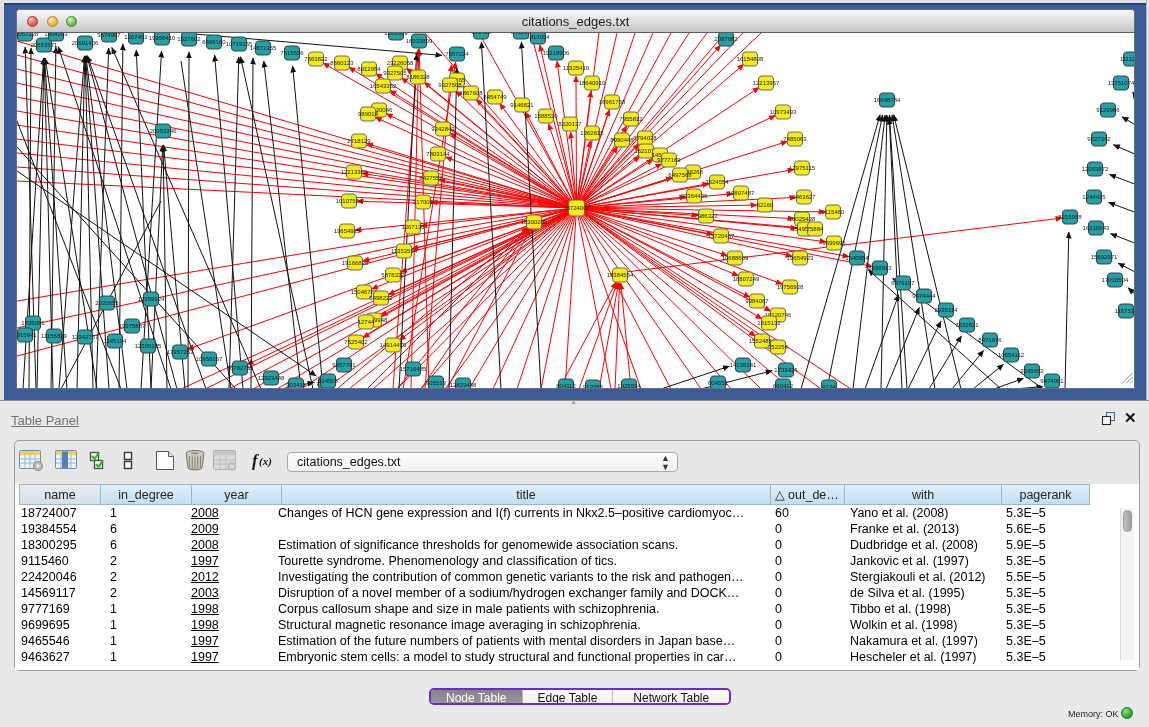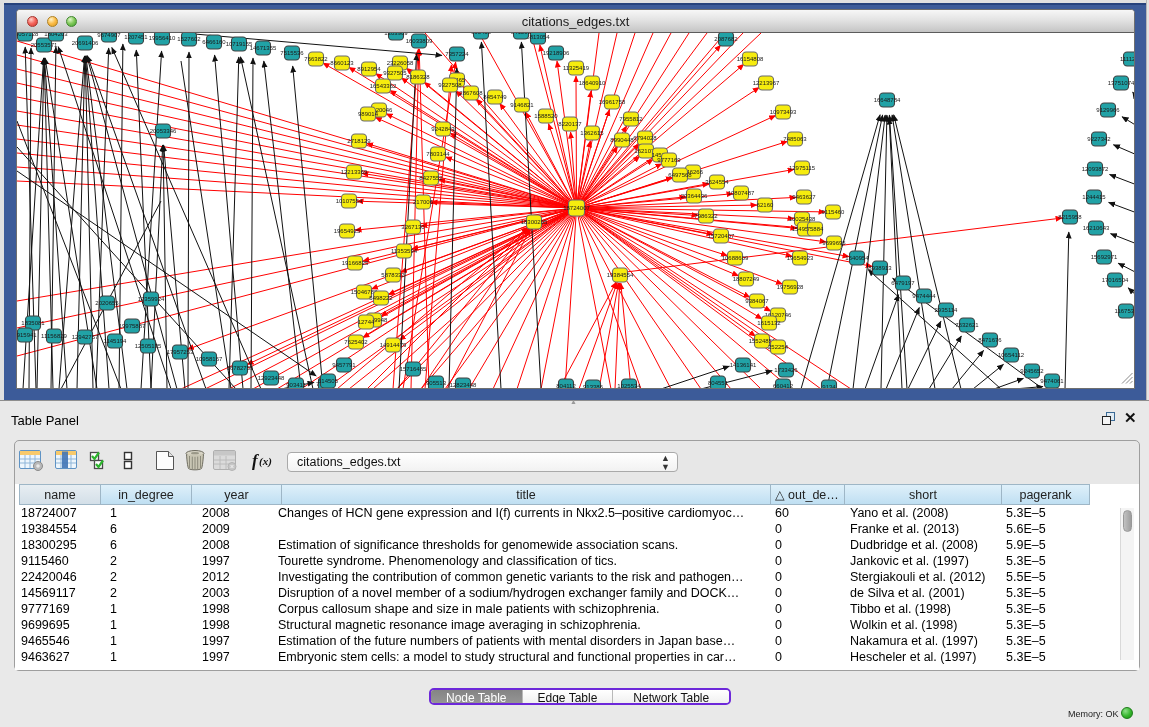--- a/index.html
+++ b/index.html
@@ -6,37 +6,37 @@
 #blue { position:absolute; left:4px; top:3px; width:1142px; height:397px; background:#3c5b99; border-top:2px solid #26427c; }
 #win { position:absolute; left:16px; top:9px; width:1119px; height:380px; border:1px solid #6f6f6f; border-radius:4px 4px 0 0; background:#fff; overflow:hidden; }
 #tbar { position:absolute; left:0; top:0; width:100%; height:23px; background:linear-gradient(#f7f7f7,#e3e3e3 45%,#cdcdcd 85%,#c3c3c3); border-bottom:1px solid #5c5c5c; }
 #tbar .title { position:absolute; left:0; right:0; top:4px; text-align:center; font-size:13px; color:#1c1c1c; }
 .tl { position:absolute; top:6px; width:11px; height:11px; border-radius:50%; }
 #tl1 { left:10px; background:radial-gradient(circle at 35% 28%, #ffd2cc, #f4635a 50%, #ce3a31); border:1px solid #a5352e; }
 #tl2 { left:30px; background:radial-gradient(circle at 35% 28%, #fff3c8, #fbbb45 50%, #d89a23); border:1px solid #ae8122; }
 #tl3 { left:49px; background:radial-gradient(circle at 35% 28%, #e0f7cc, #7fc857 50%, #3f9e32); border:1px solid #41862f; }
 #rstrip { position:absolute; right:0; top:0; width:3px; height:400px; background:#e2e2e2; border-left:1px solid #b5b5b5; }
 #panel { position:absolute; left:0; top:400px; width:1149px; height:327px; background:#e9e9e9; border-top:1px solid #8e8e8e; }
-#ph { position:absolute; left:11px; top:12px; font-size:13px; color:#000000; }
+#ph { position:absolute; left:11px; top:12px; font-size:13px; color:#737373;text-decoration:underline; }
 #pfloat { position:absolute; left:1102px; top:412px; }
 #pclose { position:absolute; left:1124px; top:409px; font-size:15px; font-weight:bold; color:#111; }
 #caret { position:absolute; left:570px; top:398px; font-size:7px; color:#9a9a9a; }
 #box { position:absolute; left:14px; top:440px; width:1126px; height:231px; background:#e7e7e7; border:1px solid #9e9e9e; border-radius:5px; }
 #combo { position:absolute; left:287px; top:452px; width:391px; height:20px; background:linear-gradient(#ffffff,#f2f2f2); border:1px solid #a9a9a9; border-radius:4px; font-size:12.5px; color:#111; line-height:18px; padding-left:9px; }
 #combo .arr { position:absolute; right:7px; top:1px; font-size:9px; color:#333; line-height:9px; }
 #tbl { position:absolute; left:15px; top:484px; width:1124px; height:186px; background:#fff; }
 #thead { position:absolute; left:4px; top:0; height:21px; font-size:12.5px; color:#222; }
 .th { position:absolute; top:0; height:21px; background:linear-gradient(#dff0fa,#bfdff2); border:1px solid #9eb6c6; border-left:none; text-align:center; line-height:20px; }
 .th:first-child { border-left:1px solid #9eb6c6;text-align:center; }
 #tbody { position:absolute; left:4px; top:21px; width:1071px; }
 .tr { position:relative; height:16px; font-size:12.5px; color:#000; white-space:nowrap; }
 .tr div { position:absolute; top:1px; overflow:hidden; }
 .c0 { left:2px; width:80px; }
 .c1 { left:91px; width:86px; }
-.c2 { left:183px; width:85px; }
+.c2 { left:172px; width:85px;text-decoration:underline; }
 .c3 { left:259px; width:495px; }
 .c4 { left:756px; width:70px; }
 .c5 { left:831px; width:150px; }
 .c6 { left:987px; width:85px; }
 #vsb { position:absolute; left:1105px; top:24px; width:14px; height:152px; background:#f4f4f4; border-left:1px solid #d9d9d9; }
 #vsb .thumb { position:absolute; left:2px; top:2px; width:9px; height:22px; background:linear-gradient(90deg,#c2c2c2,#9e9e9e); border-radius:5px; border:1px solid #999; }
 #tabs { position:absolute; left:429px; top:688px; height:17px; border:2px solid #6d28d9; border-radius:5px; overflow:hidden; font-size:12px; display:flex; }
 #tabs div { height:17px; line-height:16px; padding:0 15px; background:linear-gradient(#fff,#ececec); color:#111; border-left:1px solid #b9b9b9; }
 #tabs div.sel { background:linear-gradient(#848484,#9a9a9a); color:#fff; border-left:none; }
 #mem { position:absolute; left:1068px; top:709px; font-size:9px; color:#222; }
@@ -650,21 +650,21 @@
   </g>
 </svg>
 <div id="combo">citations_edges.txt<div class="arr">▲<br>▼</div></div>
 <div id="tbl">
   <div id="thead">
     <div class="th" style="left:0;width:82px;background:linear-gradient(#e8eef2,#d3dfe8);">name</div>
     <div class="th" style="left:82px;width:91px;">in_degree</div>
     <div class="th" style="left:173px;width:90px;">year</div>
     <div class="th" style="left:263px;width:489px;">title</div>
     <div class="th" style="left:752px;width:74px;text-align:left;padding-left:4px;">△ out_de…</div>
-    <div class="th" style="left:826px;width:157px;">short</div>
+    <div class="th" style="left:826px;width:157px;">with</div>
     <div class="th" style="left:983px;width:88px;">pagerank</div>
   </div>
   <div id="tbody">
       <div class="tr">
         <div class="c0">18724007</div>
         <div class="c1">1</div>
         <div class="c2">2008</div>
         <div class="c3">Changes of HCN gene expression and I(f) currents in Nkx2.5–positive cardiomyoc…</div>
         <div class="c4">60</div>
         <div class="c5">Yano et al. (2008)</div>
@@ -704,21 +704,21 @@
         <div class="c4">0</div>
         <div class="c5">Stergiakouli et al. (2012)</div>
         <div class="c6">5.5E–5</div>
       </div>
       <div class="tr">
         <div class="c0">14569117</div>
         <div class="c1">2</div>
         <div class="c2">2003</div>
         <div class="c3">Disruption of a novel member of a sodium/hydrogen exchanger family and DOCK…</div>
         <div class="c4">0</div>
-        <div class="c5">de Silva et al. (2001)</div>
+        <div class="c5">de Silva et al. (1995)</div>
         <div class="c6">5.3E–5</div>
       </div>
       <div class="tr">
         <div class="c0">9777169</div>
         <div class="c1">1</div>
         <div class="c2">1998</div>
         <div class="c3">Corpus callosum shape and size in male patients with schizophrenia.</div>
         <div class="c4">0</div>
         <div class="c5">Tibbo et al. (1998)</div>
         <div class="c6">5.3E–5</div>

